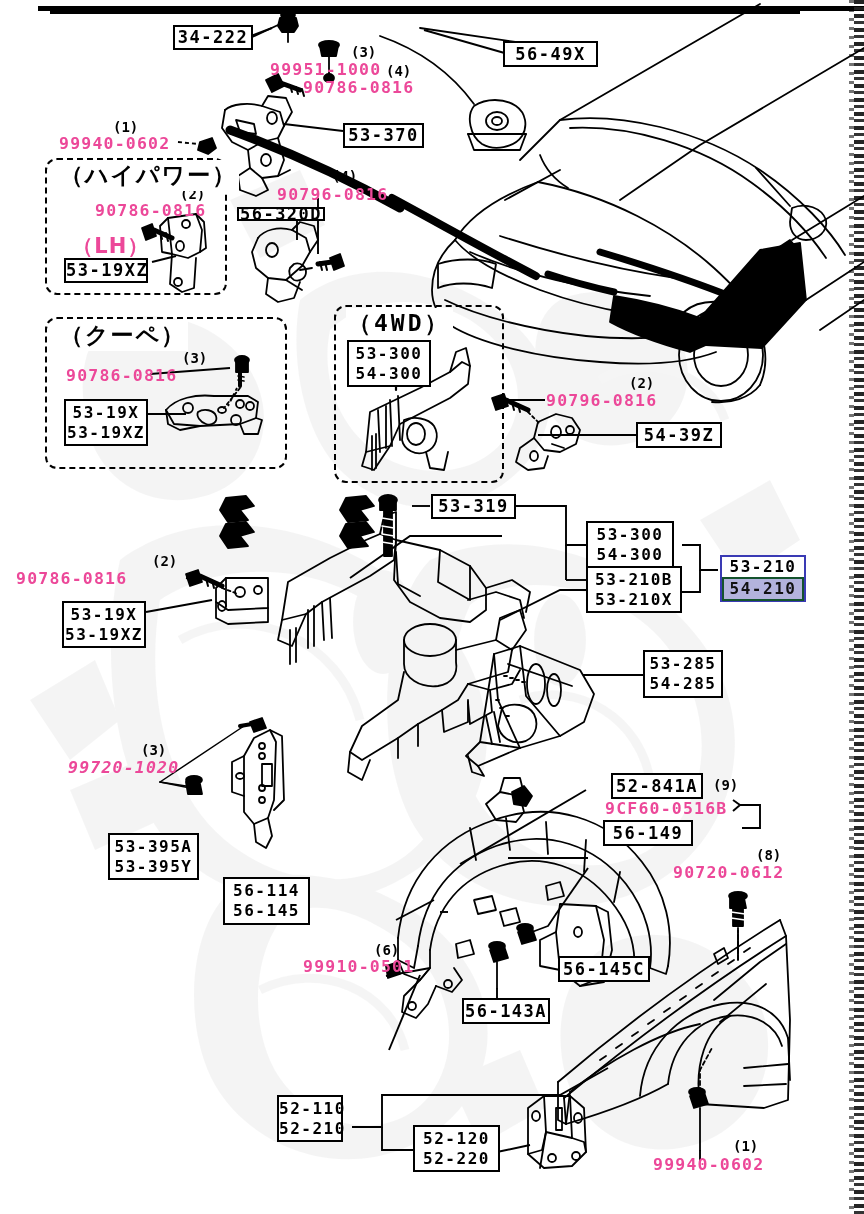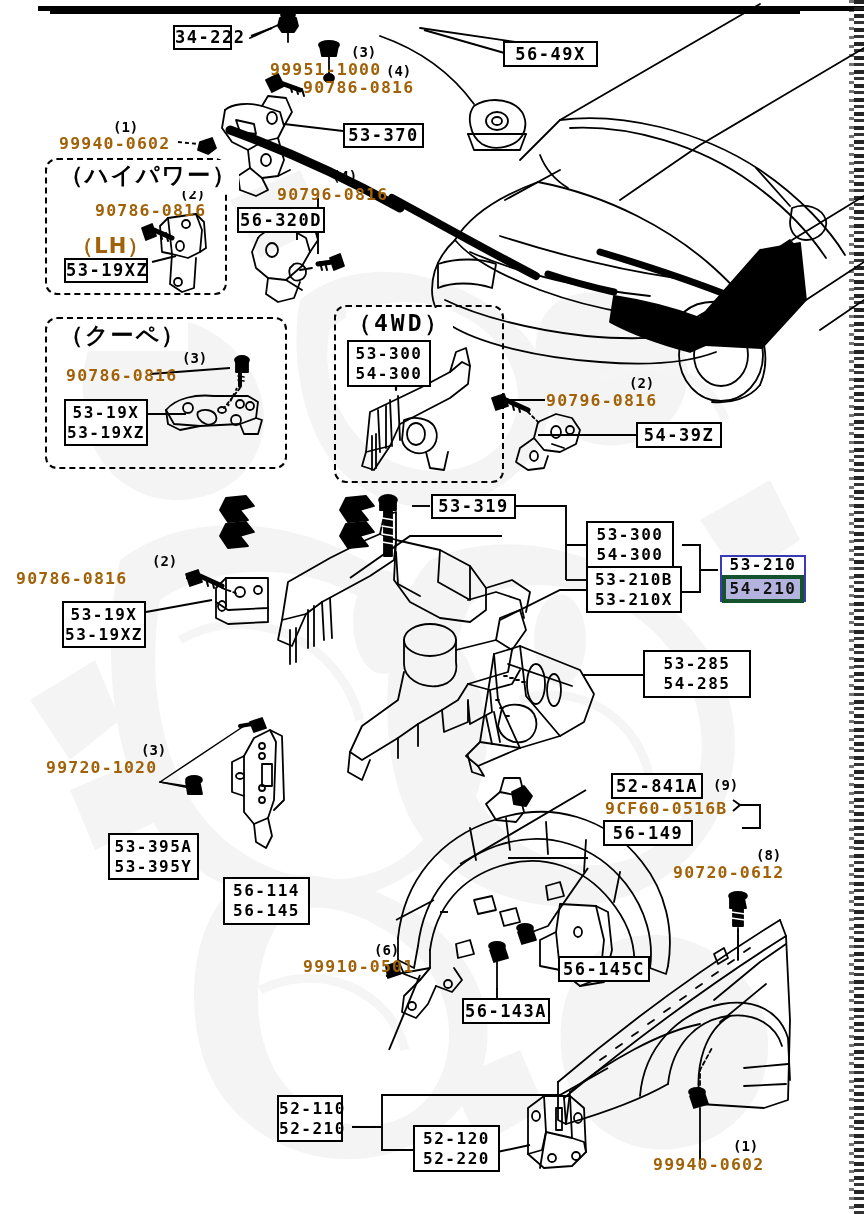--- a/index.html
+++ b/index.html
@@ -20,24 +20,24 @@
 
   
   .pbox{position:absolute;border:2.5px solid #000;background:#fff;
         display:flex;flex-direction:column;justify-content:center;
         box-sizing:border-box;z-index:6;}
   .pbox .pline{font-size:17px;line-height:1.08;letter-spacing:1.5px;
         color:#000;text-align:center;white-space:nowrap;font-weight:700;
         font-family:"DejaVu Sans Mono","Liberation Mono",monospace;}
   .pbox.two .pline{font-size:16px;line-height:1.25;}
   .pbox.hl{border-color:#3a3ab4;margin-top:32px;}
-  .pbox .pline.hlrow{background:#b3b3dd;border:4px solid #14532d;box-sizing:border-box;color:#111;}
+  .pbox .pline.hlrow{background:#b3b3dd;border:2px solid #14532d;box-sizing:border-box;color:#111;}
 
   
-  .tlabel{position:absolute;font-size:16.5px;letter-spacing:1.2px;color:#a16207;
+  .tlabel{position:absolute;font-size:16.5px;letter-spacing:1.2px;color:#ec4899;
           white-space:nowrap;font-weight:700;z-index:6;
           font-family:"DejaVu Sans Mono","Liberation Mono",monospace;}
   .qty{position:absolute;font-size:14px;color:#000;white-space:nowrap;z-index:6;font-weight:700;
        font-family:"DejaVu Sans Mono","Liberation Mono",monospace;}
 
   
   .dbox{position:absolute;border:2.5px dashed #000;border-radius:12px;box-sizing:border-box;z-index:2;}
   .dtitle{position:absolute;font-size:23px;font-weight:700;letter-spacing:2px;white-space:nowrap;z-index:7;
           font-family:"DejaVu Sans","Liberation Sans",sans-serif;}
   .dtitle.mono{font-family:"DejaVu Sans Mono","Liberation Mono",monospace;letter-spacing:3px;}
@@ -494,33 +494,33 @@
 
   <div class="dbox" style="left:45px;top:158px;width:182px;height:137px;"></div>
   <div class="dtitle" style="left:58px;top:160px;background:#fff;padding:0 2px;">（ハイパワー）</div>
 
   <div class="dbox" style="left:45px;top:317px;width:242px;height:152px;"></div>
   <div class="dtitle" style="left:58px;top:320px;background:#fff;padding:0 2px;">（クーペ）</div>
 
   <div class="dbox" style="left:334px;top:305px;width:170px;height:178px;"></div>
   <div class="dtitle mono" style="left:346px;top:308px;background:#fff;padding:0 2px;">（4WD）</div>
 
-  <div class="pbox" style="left:173px;top:25px;width:59px;height:25px;">
+  <div class="pbox" style="left:173px;top:25px;width:80px;height:25px;">
     <div class="pline">34-222</div>
   </div>
 
   <div class="pbox" style="left:503px;top:41px;width:95px;height:26px;">
     <div class="pline">56-49X</div>
   </div>
 
   <div class="pbox" style="left:343px;top:123px;width:81px;height:25px;">
     <div class="pline">53-370</div>
   </div>
 
-  <div class="pbox" style="left:237px;top:207px;width:88px;height:26px;align-items:center;">
+  <div class="pbox" style="left:237px;top:207px;width:88px;height:14px;align-items:center;">
     <div class="pline">56-320D</div>
   </div>
 
   <div class="pbox" style="left:64px;top:258px;width:84px;height:25px;">
     <div class="pline">53-19XZ</div>
   </div>
 
   <div class="pbox two" style="left:64px;top:399px;width:84px;height:47px;">
     <div class="pline">53-19X</div>
     <div class="pline">53-19XZ</div>
@@ -552,21 +552,21 @@
   <div class="pbox two hl" style="left:720px;top:523px;width:86px;height:47px;">
     <div class="pline">53-210</div>
     <div class="pline hlrow">54-210</div>
   </div>
 
   <div class="pbox two" style="left:62px;top:601px;width:84px;height:47px;">
     <div class="pline">53-19X</div>
     <div class="pline">53-19XZ</div>
   </div>
 
-  <div class="pbox two" style="left:643px;top:650px;width:108px;height:48px;">
+  <div class="pbox two" style="left:643px;top:650px;width:80px;height:48px;">
     <div class="pline">53-285</div>
     <div class="pline">54-285</div>
   </div>
 
   <div class="pbox two" style="left:108px;top:833px;width:91px;height:47px;">
     <div class="pline">53-395A</div>
     <div class="pline">53-395Y</div>
   </div>
 
   <div class="pbox" style="left:611px;top:773px;width:92px;height:26px;">
@@ -619,21 +619,21 @@
 
   <div class="tlabel" style="left:66px;top:366px;">90786-0816</div>
   <div class="qty" style="left:182px;top:350px;">(3)</div>
 
   <div class="tlabel" style="left:546px;top:391px;">90796-0816</div>
   <div class="qty" style="left:629px;top:375px;">(2)</div>
 
   <div class="tlabel" style="left:16px;top:569px;">90786-0816</div>
   <div class="qty" style="left:152px;top:553px;">(2)</div>
 
-  <div class="tlabel" style="left:46px;top:758px;">99720-1020</div>
+  <div class="tlabel" style="left:68px;top:758px;font-style:italic;">99720-1020</div>
   <div class="qty" style="left:141px;top:742px;">(3)</div>
 
   <div class="tlabel" style="left:605px;top:799px;">9CF60-0516B</div>
   <div class="qty" style="left:713px;top:777px;">(9)</div>
 
   <div class="tlabel" style="left:673px;top:863px;">90720-0612</div>
   <div class="qty" style="left:756px;top:847px;">(8)</div>
 
   <div class="tlabel" style="left:303px;top:957px;">99910-0501</div>
   <div class="qty" style="left:374px;top:942px;">(6)</div>

